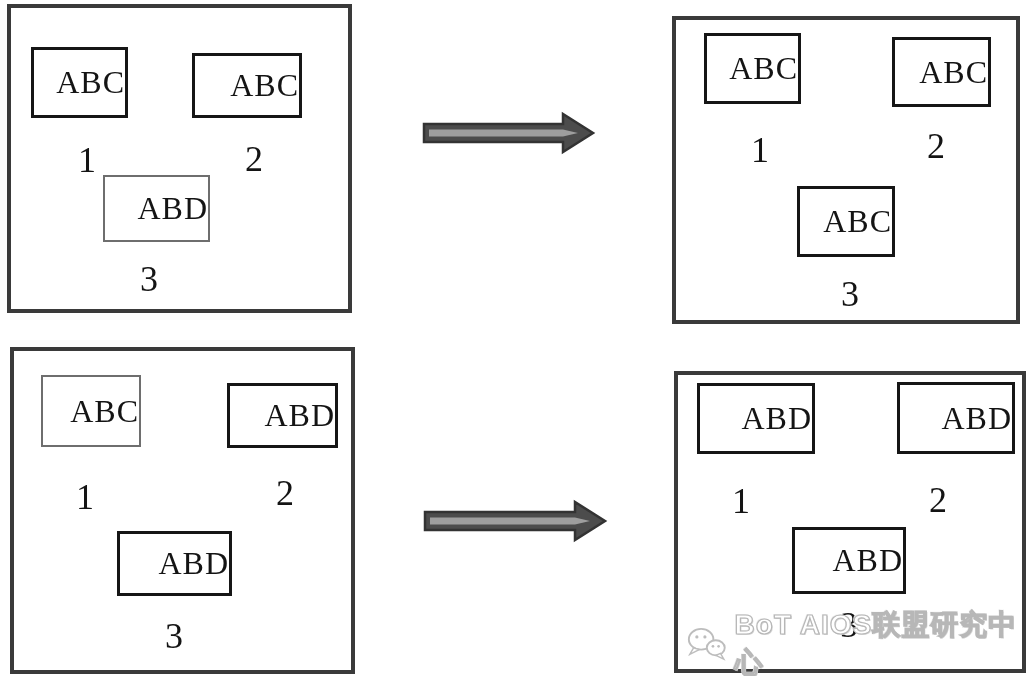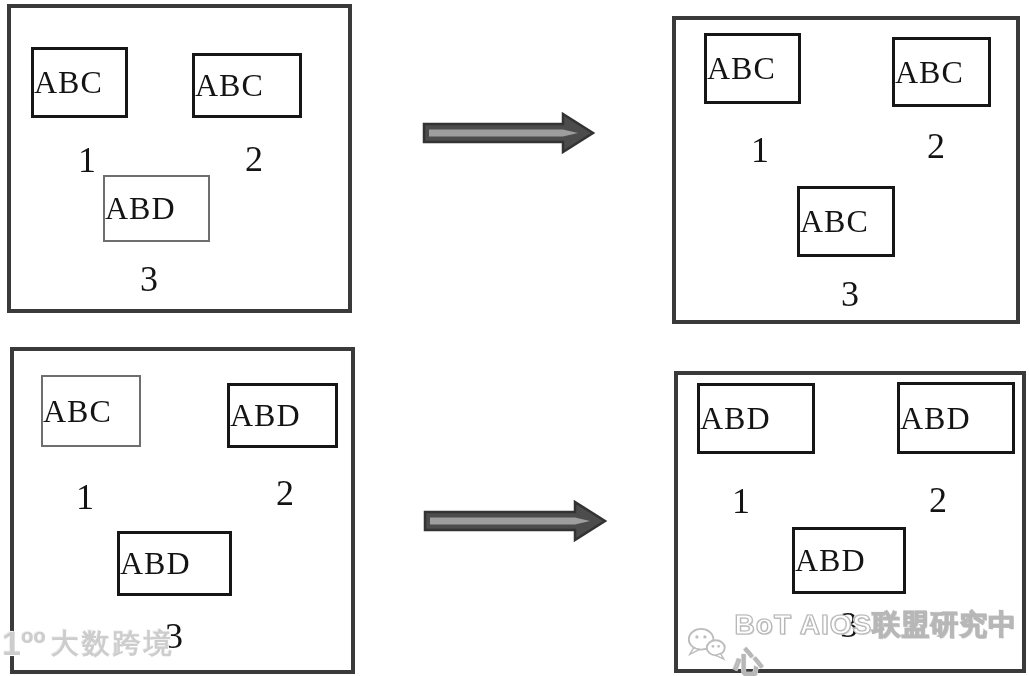--- a/index.html
+++ b/index.html
@@ -6,21 +6,21 @@
   .canvas{
     position:relative;width:1029px;height:676px;background:#ffffff;
     font-family:"Liberation Serif",serif;overflow:hidden;
   }
   .panel{
     position:absolute;border:4px solid #3a3a3a;box-sizing:border-box;background:#ffffff;
   }
   .obox{
     position:absolute;box-sizing:border-box;background:#ffffff;
     border:3px solid #161616;
-    display:flex;align-items:center;justify-content:flex-start;
+    display:flex;align-items:center;justify-content:flex-end;
     font-size:32px;color:#141414;letter-spacing:1px;
   }
   .obox.gray{border:2px solid #6e6e6e;}
   .num{
     position:absolute;transform:translate(-50%,-50%);
     font-size:36px;color:#141414;line-height:1;
   }
   .arrow{position:absolute;}
   
   .wm-left{
@@ -115,24 +115,20 @@
     <rect x="9" y="20.5" width="134" height="7" fill="#9e9e9e"></rect>
     <polygon points="143,20.5 158,24 143,27.5" fill="#9e9e9e"></polygon>
   </svg>
 
   <svg class="arrow" style="left:421px;top:497px" width="189" height="48" viewBox="0 0 189 48">
     <polygon points="4,15 154,15 154,5 184,24 154,43 154,33 4,33" fill="#4c4c4c" stroke="#333333" stroke-width="2.5" stroke-linejoin="miter"></polygon>
     <rect x="9" y="20.5" width="145" height="7" fill="#9e9e9e"></rect>
     <polygon points="154,20.5 169,24 154,27.5" fill="#9e9e9e"></polygon>
   </svg>
 
-  <div class="wm-left">
-    <span class="wm-logo">1ºº</span>
-    <span class="wm-text">大数跨境</span>
-  </div>
 
   <div class="wm-right">
     <svg width="44" height="38" viewBox="0 0 44 38">
       <ellipse cx="16" cy="14" rx="13" ry="11" fill="#ffffff" stroke="#bdbdbd" stroke-width="2"></ellipse>
       <path d="M8 23 L4 30 L14 25 Z" fill="#ffffff" stroke="#bdbdbd" stroke-width="1.5"></path>
       <circle cx="11.5" cy="11.5" r="1.7" fill="#bdbdbd"></circle>
       <circle cx="20" cy="11.5" r="1.7" fill="#bdbdbd"></circle>
       <ellipse cx="31.5" cy="23" rx="9.5" ry="8" fill="#ffffff" stroke="#bdbdbd" stroke-width="2"></ellipse>
       <path d="M36.5 29 L40 35 L31.5 31 Z" fill="#ffffff" stroke="#bdbdbd" stroke-width="1.5"></path>
       <circle cx="28.5" cy="21.5" r="1.4" fill="#bdbdbd"></circle>

